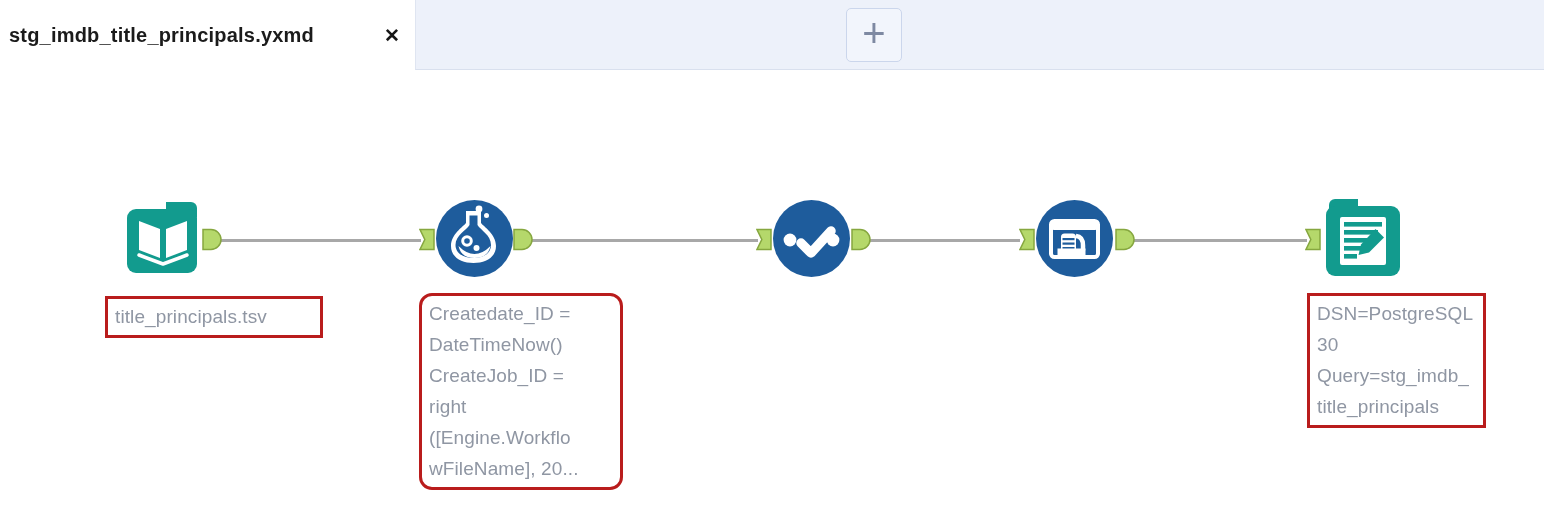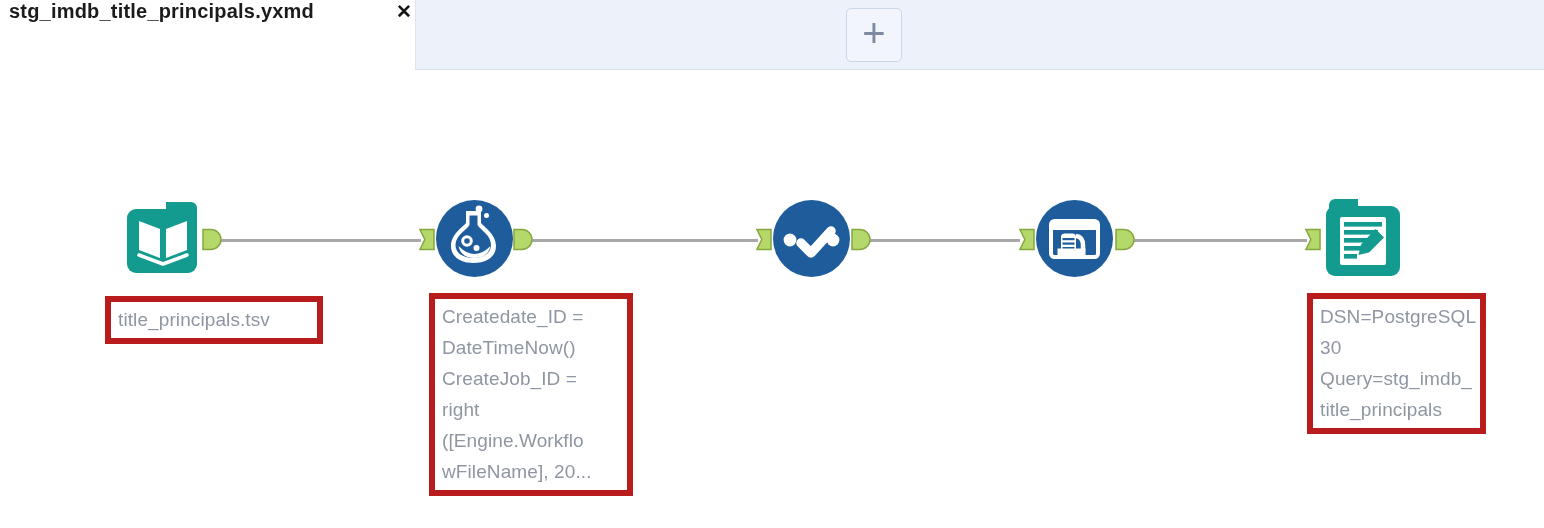--- a/index.html
+++ b/index.html
@@ -8,21 +8,21 @@
     position:relative; width:1544px; height:528px; background:#ffffff;
     font-family:"Liberation Sans", sans-serif; overflow:hidden;
   }
   
   .tab-strip {
     position:absolute; left:415px; top:0; width:1129px; height:70px;
     background:#edf1fa; border-bottom:1px solid #d9e0ee; border-left:1px solid #dfe5f1;
   }
   .tab-active {
     position:absolute; left:0; top:0; width:415px; height:71px;
-    background:#ffffff; display:flex; align-items:flex-start; padding:0 0 0 9px;
+    background:#ffffff; display:flex; align-items:center; padding:0 12px 0 9px;
   }
   .tab-title {
     flex:1 1 auto; font-size:20px; font-weight:600; color:#1b1b1b;
     white-space:nowrap; overflow:hidden; letter-spacing:0.2px;
   }
   .tab-close {
     flex:0 0 auto; font-size:19px; font-weight:600; color:#161616;
     cursor:pointer; line-height:1; padding:2px 3px;
   }
   .new-tab-btn {
@@ -32,21 +32,21 @@
   }
   .new-tab-btn span {
     color:#7e89a2; font-size:40px; font-weight:200; line-height:1; margin-top:-4px;
   }
   
   .canvas { position:absolute; left:0; top:71px; width:1544px; height:457px; background:#fff; }
   .tool { position:absolute; cursor:pointer; }
   .wire { position:absolute; height:3px; background:#a8a8a8; }
   .anchor { position:absolute; }
   .annotation {
-    position:absolute; background:#ffffff; border:6px solid #b91c1c;
+    position:absolute; background:#ffffff; border:3px solid #b91c1c;
     color:#8f96a3; font-size:19px; line-height:31px; padding:2px 6px 3px 7px;
     white-space:pre-line; letter-spacing:0.1px;
   }
 </style>
 </head>
 <body>
 
 <div class="screen">
 
   <div class="tab-strip">
@@ -161,21 +161,21 @@
         <rect x="21" y="26" width="38" height="4.6" fill="#129b8e"></rect>
         <rect x="21" y="34" width="34" height="4.6" fill="#129b8e"></rect>
         <rect x="21" y="42" width="27" height="4.6" fill="#129b8e"></rect>
         <rect x="21" y="50" width="19" height="4.6" fill="#129b8e"></rect>
         <rect x="21" y="58" width="13" height="4.6" fill="#129b8e"></rect>
         <path d="M52.5 33 l8.5 8.5 -15 15 -10.5 2.5 2.5 -10.5 z" fill="#129b8e"></path>
       </svg>
     </div>
 
     <div class="annotation" style="left:105px; top:225px; width:218px;">title_principals.tsv</div>
-    <div class="annotation" style="left:429px; top:222px; width:204px;">Createdate_ID =
+    <div class="annotation" style="left:419px; top:222px; width:204px;border-radius:13px;">Createdate_ID =
 DateTimeNow()
 CreateJob_ID =
 right
 ([Engine.Workflo
 wFileName], 20...</div>
     <div class="annotation" style="left:1307px; top:222px; width:179px;">DSN=PostgreSQL
 30
 Query=stg_imdb_
 title_principals</div>
 

